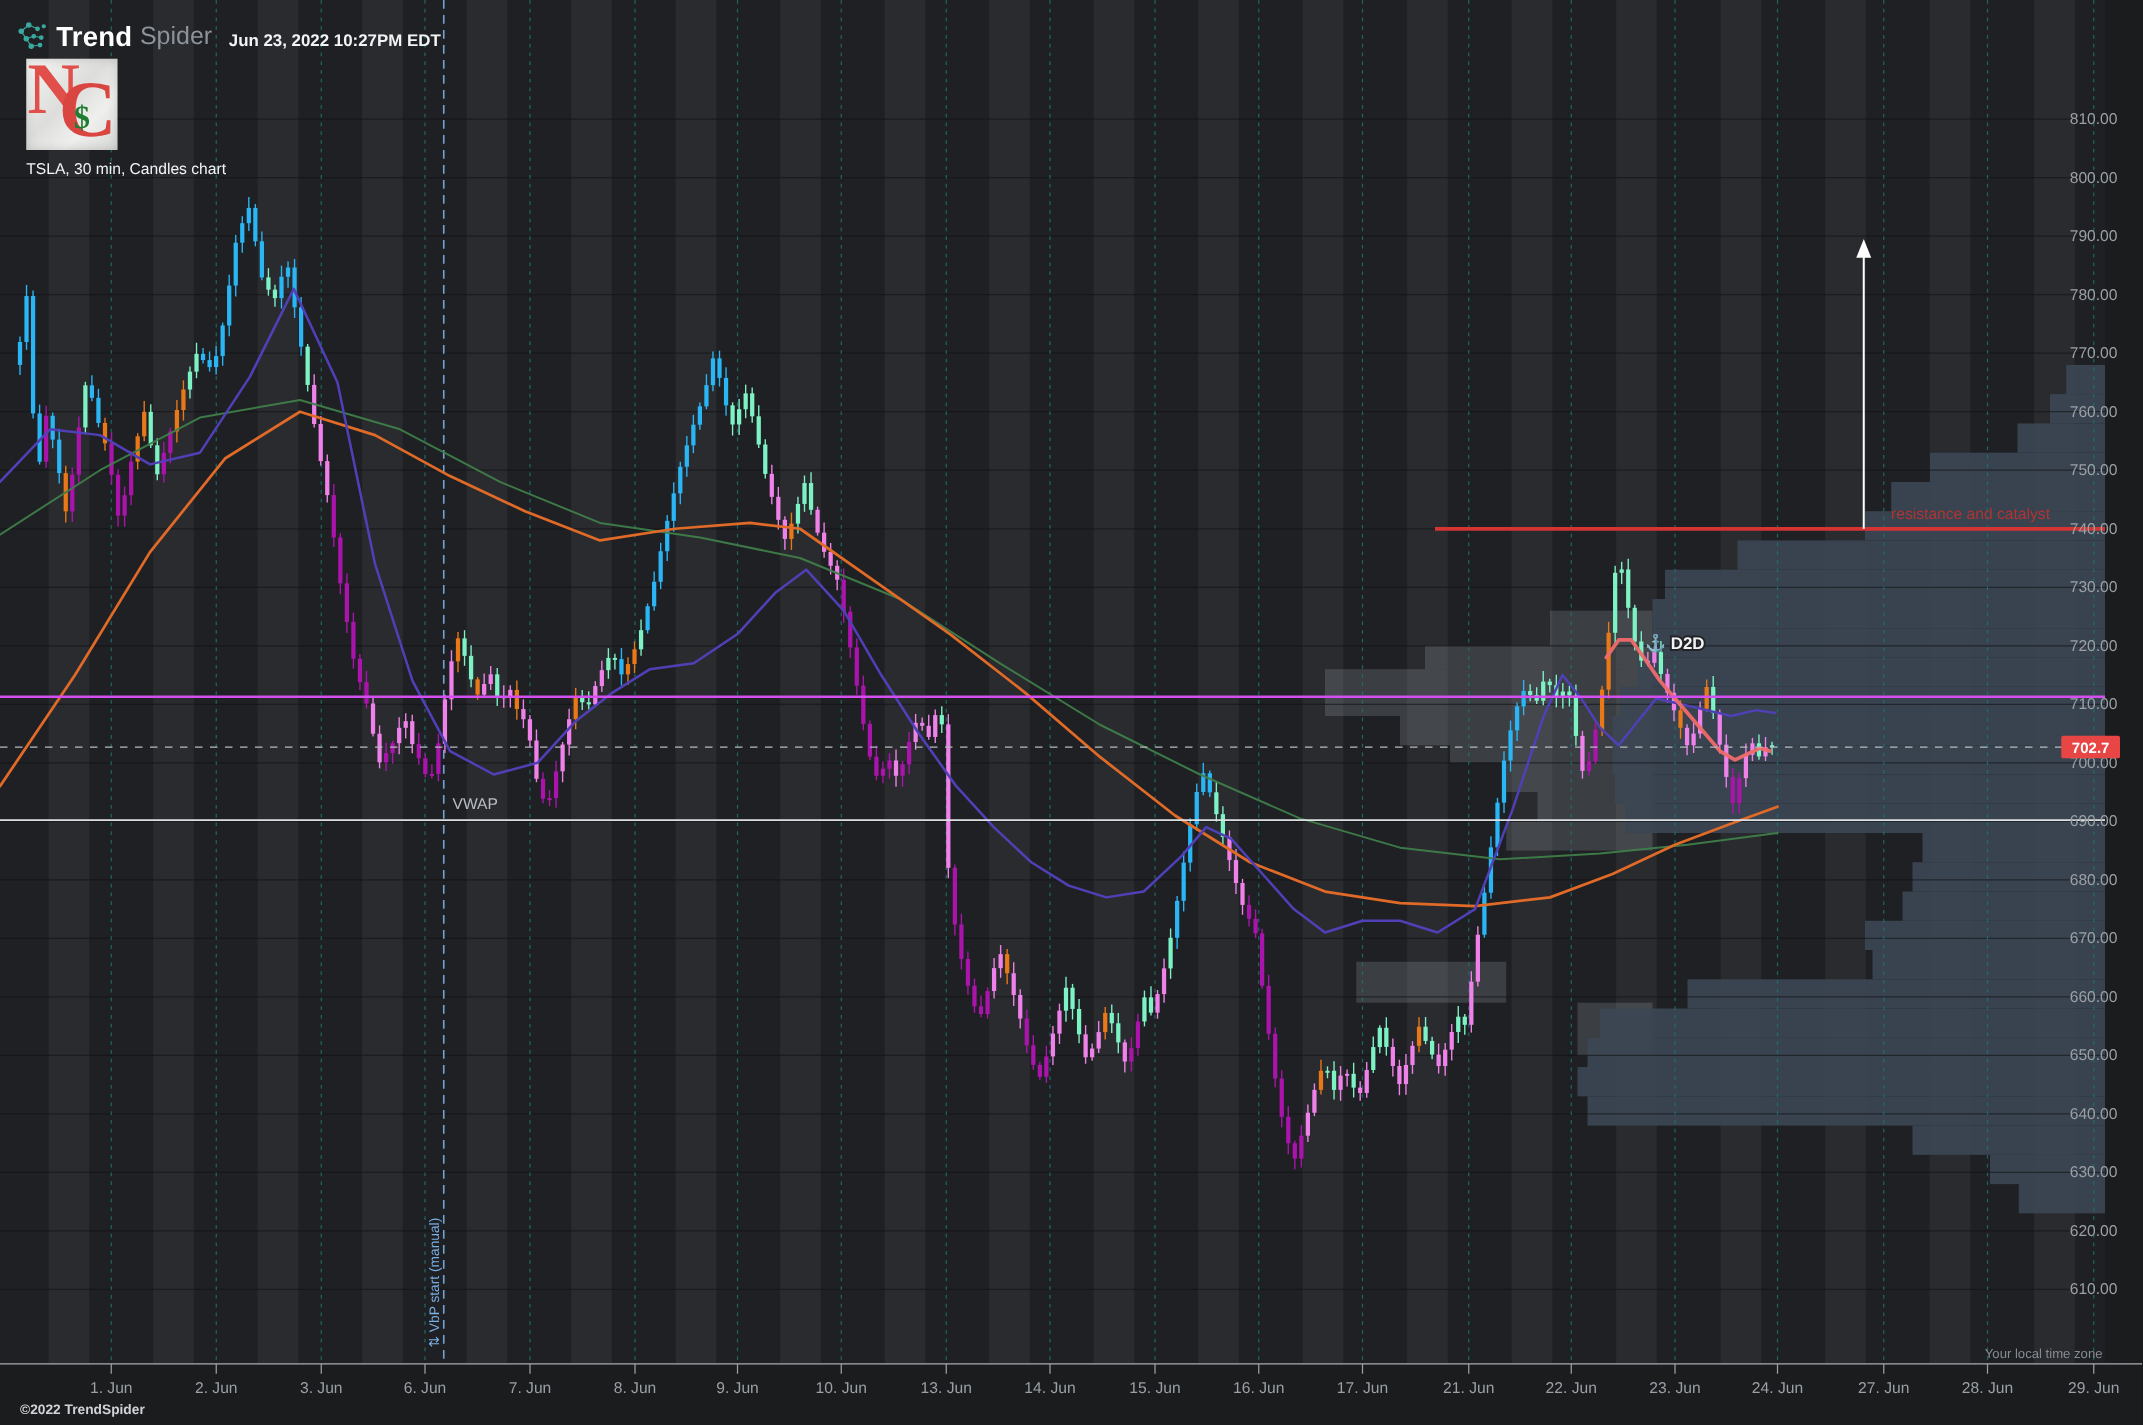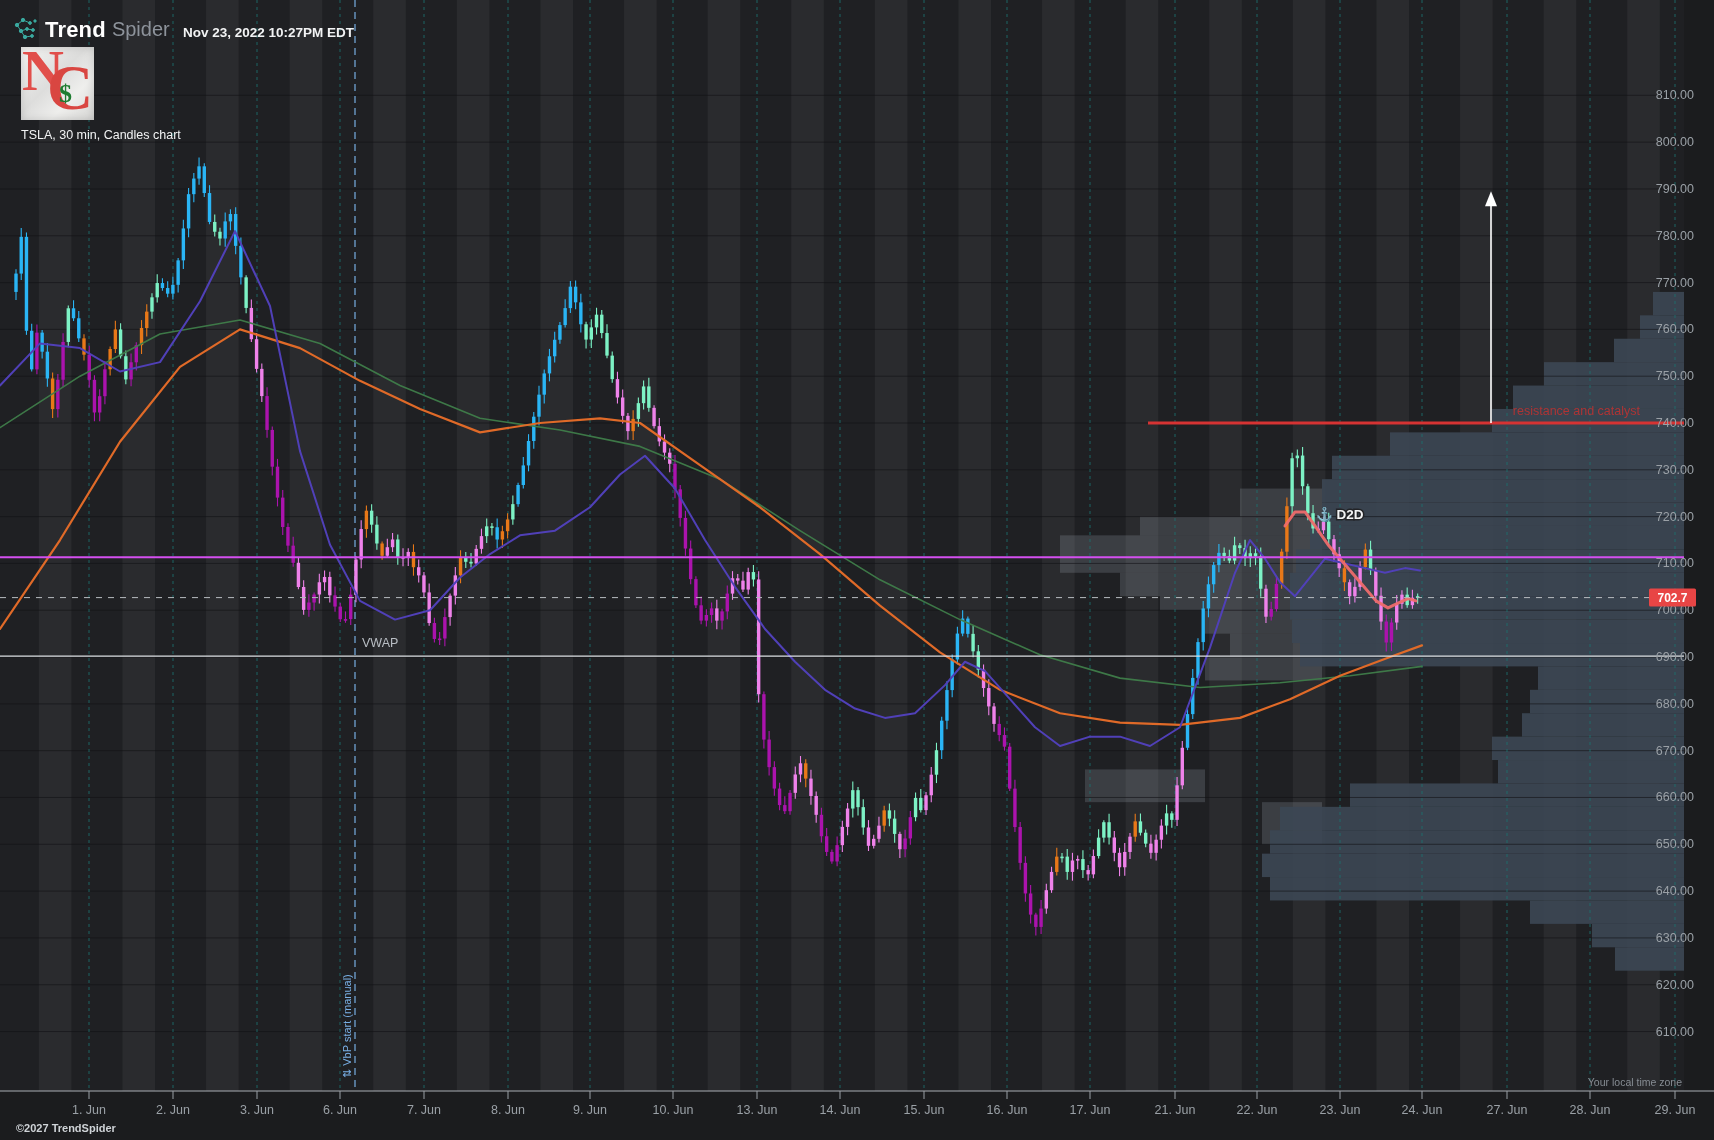--- a/index.html
+++ b/index.html
@@ -808,23 +808,23 @@
           <circle cx="21" cy="14" r="1.4"></circle>
         <circle cx="13" cy="21" r="1.7"></circle>
           <circle cx="20" cy="20" r="1.4"></circle>
           <circle cx="23" cy="5" r="1.2"></circle>
       </g>
     </svg>
     <span class="t">Trend</span>
       <span class="s">Spider</span>
   </div>
 
-  <div class="overlay stamp">Nov 23, 2022 10:27PM EDT</div>
+  <div class="overlay stamp">Jun 23, 2022 10:27PM EDT</div>
 
   <div class="nclogo">
     <span class="n">N</span>
     <span class="c">C</span>
     <span class="d">$</span>
   </div>
 
   <div class="overlay symline">TSLA, 30 min, Candles chart</div>
-  <div class="overlay copyright">©2027 TrendSpider</div>
+  <div class="overlay copyright">©2022 TrendSpider</div>
 </div>
 
 </body></html>

